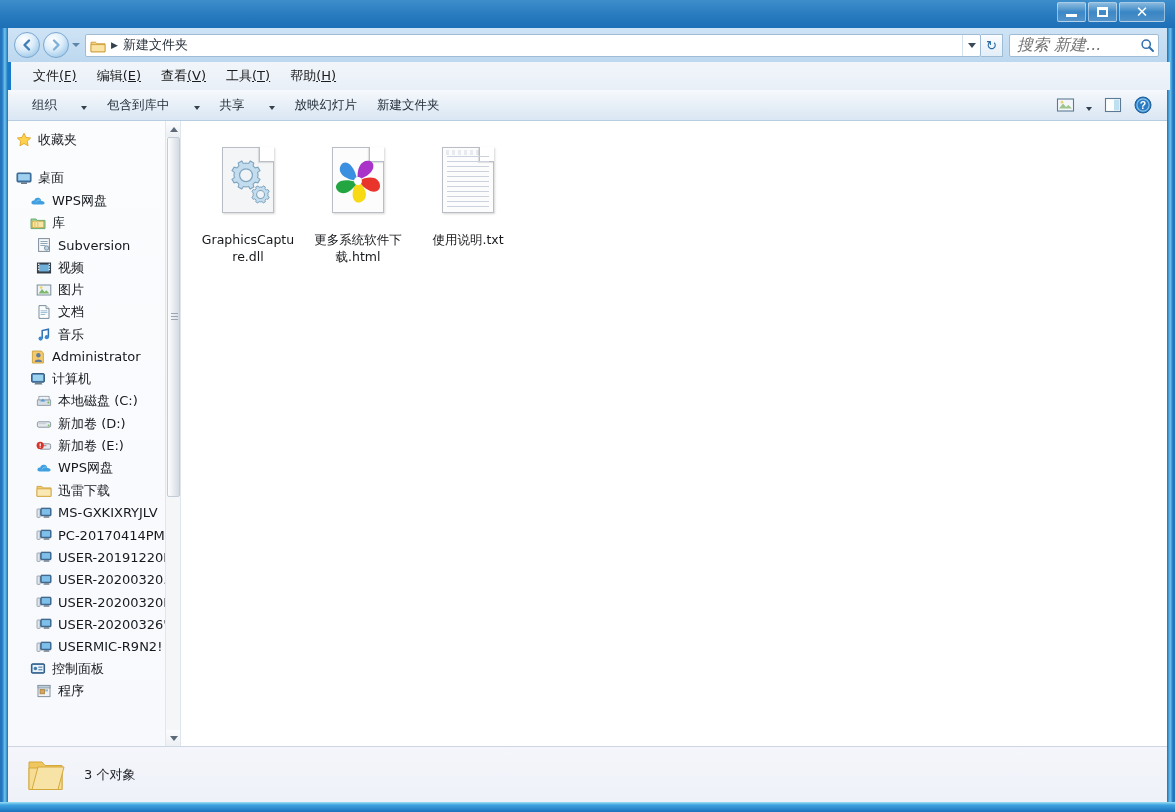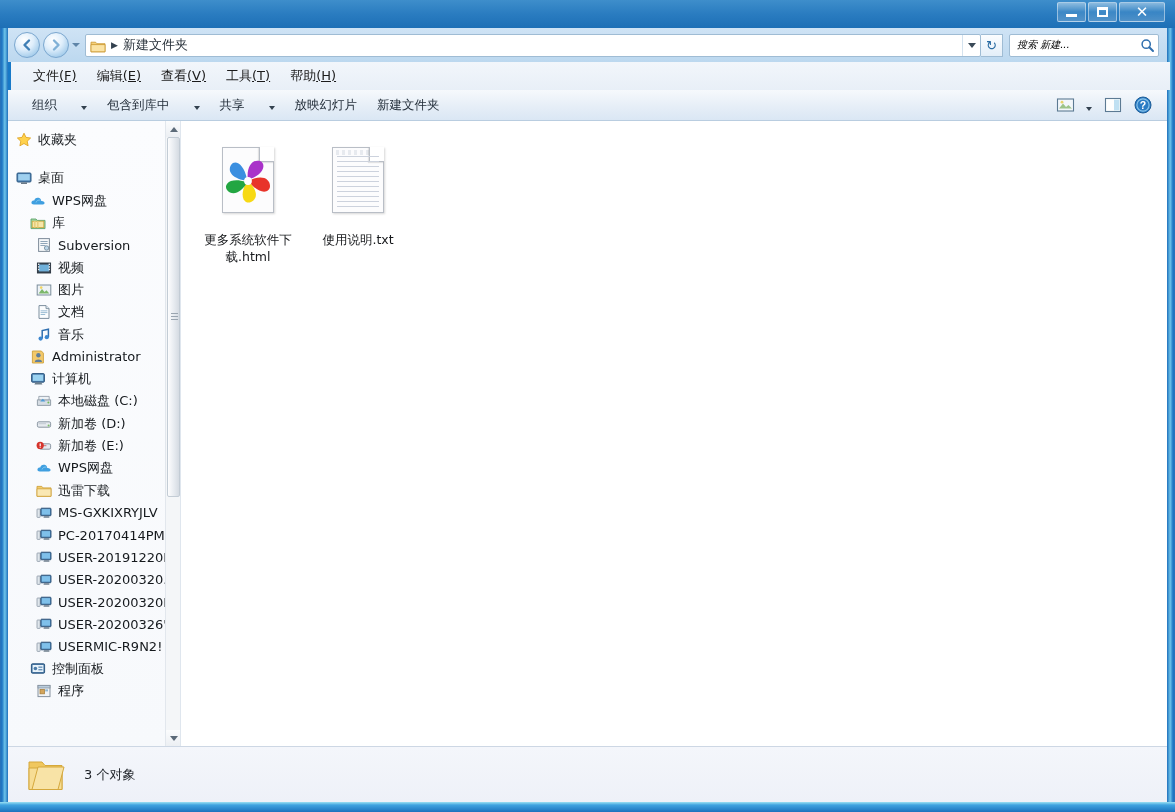--- a/index.html
+++ b/index.html
@@ -116,21 +116,21 @@
     display:flex; align-items:center; justify-content:center;
     color:#2b6ca3; font-size:13px; cursor:pointer;
     margin-left:-4px; margin-right:6px;
   }
   #searchbox {
     width: 150px; height: 23px; flex:none;
     background:#fff; border:1px solid #9fbcd4; border-radius:2px;
     display:flex; align-items:center; padding:0 3px 0 7px;
     margin-right: 8px; cursor:text;
   }
-  #searchph { font-size:10px; color:#000000; font-style:italic; flex:1; white-space:nowrap; overflow:hidden; }
+  #searchph { font-size:16px; color:#737373; font-style:italic; flex:1; white-space:nowrap; overflow:hidden; }
 
   
   #menubar {
     position:absolute; left:11px; top:62px; width:1159px; height:28px;
     background: linear-gradient(180deg,#f2f6fb 0%,#e8eff7 100%);
     display:flex; align-items:center; padding-left:12px;
   }
   .menuitem {
     font-size:13px; color:#1b1b1b; padding:3px 10px; cursor:pointer;
     white-space:nowrap;
@@ -603,20 +603,39 @@
             </div>
         </div>
         <div id="sbdownwrap">
           <div class="sbarrow" id="sbdown"></div>
         </div>
       </div>
     </div>
 
     <div id="filepane">
 
+      <div class="fileitem">
+        <div class="fileicon">
+          <div class="sheet">
+              <div class="foldtri"></div>
+              <div class="fold"></div>
+            </div>
+          <svg width="68" height="82" viewBox="0 0 68 82" style="position:absolute;left:0;top:0">
+            <g transform="translate(15,20)">
+              <path d="M17 0 l2.6.5 1.6-2.4 3.6 2 -.7 2.8 2 2 2.8-.8 2.1 3.6 -2.4 1.7 .5 2.6 -.5 2.6 2.4 1.7 -2.1 3.6 -2.8-.8 -2 2 .7 2.8 -3.6 2 -1.6-2.4 -2.6.5 -2.6-.5 -1.6 2.4 -3.6-2 .7-2.8 -2-2 -2.8.8 -2.1-3.6 2.4-1.7 -.5-2.6 .5-2.6 -2.4-1.7 2.1-3.6 2.8.8 2-2 -.7-2.8 3.6-2 1.6 2.4z" fill="#c3dcee" stroke="#7fa5bf" stroke-width="1.1"></path>
+              <circle cx="17" cy="12.2" r="6.4" fill="#f0f4f7" stroke="#7fa5bf" stroke-width="1.2"></circle>
+            </g>
+            <g transform="translate(36,44) scale(.62)">
+              <path d="M17 0 l2.6.5 1.6-2.4 3.6 2 -.7 2.8 2 2 2.8-.8 2.1 3.6 -2.4 1.7 .5 2.6 -.5 2.6 2.4 1.7 -2.1 3.6 -2.8-.8 -2 2 .7 2.8 -3.6 2 -1.6-2.4 -2.6.5 -2.6-.5 -1.6 2.4 -3.6-2 .7-2.8 -2-2 -2.8.8 -2.1-3.6 2.4-1.7 -.5-2.6 .5-2.6 -2.4-1.7 2.1-3.6 2.8.8 2-2 -.7-2.8 3.6-2 1.6 2.4z" fill="#c3dcee" stroke="#7fa5bf" stroke-width="1.6"></path>
+              <circle cx="17" cy="12.2" r="6.4" fill="#f0f4f7" stroke="#7fa5bf" stroke-width="1.7"></circle>
+            </g>
+          </svg>
+        </div>
+        <div class="filelabel">GraphicsCapture.dll</div>
+      </div>
 
       <div class="fileitem">
         <div class="fileicon">
           <div class="sheet white">
               <div class="foldtri"></div>
               <div class="fold"></div>
             </div>
           <svg width="68" height="82" viewBox="0 0 68 82" style="position:absolute;left:0;top:0">
             <g transform="translate(34,38)">
               <path d="M0 0 C-2 -14 4 -22 12 -20 C18 -18 17 -7 2 -2 Z" fill="#a932c9"></path>

